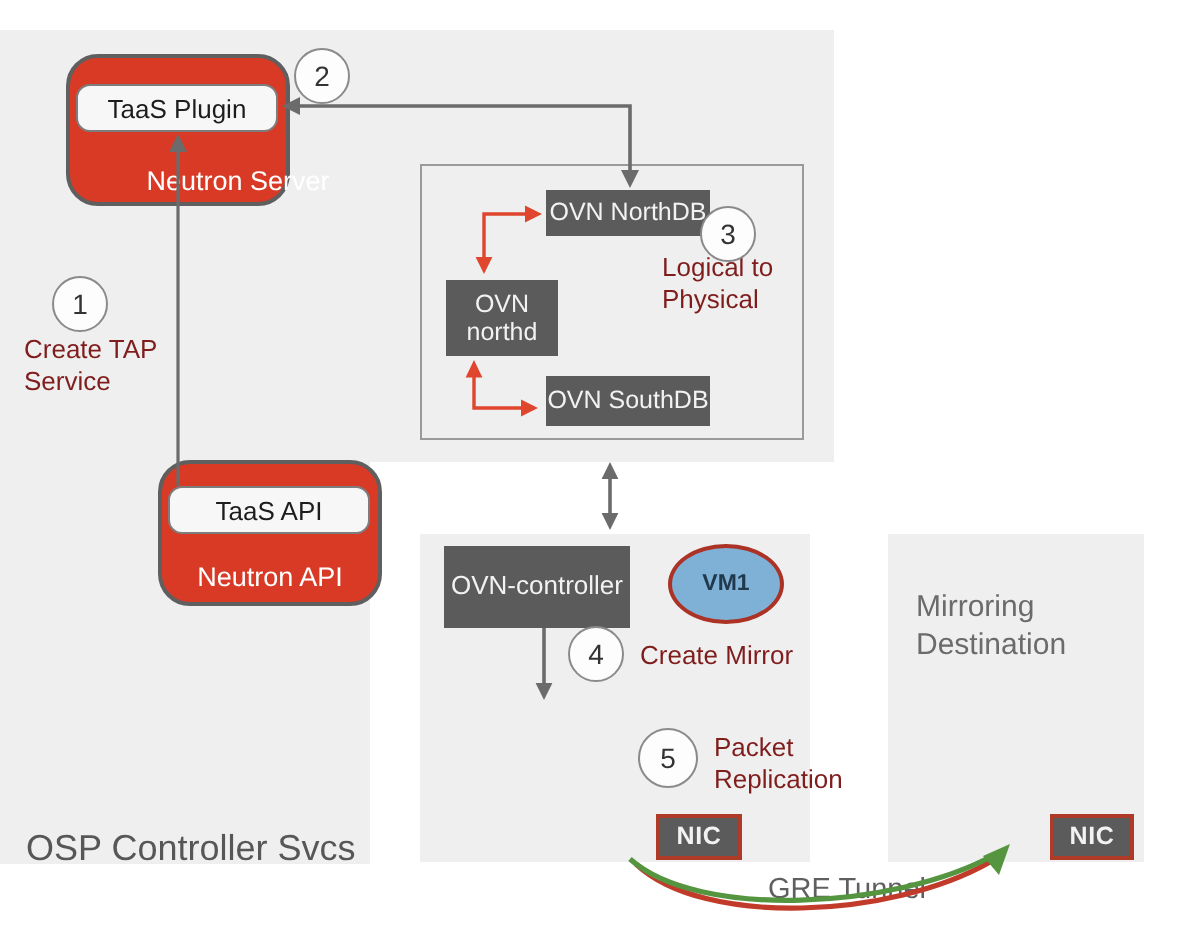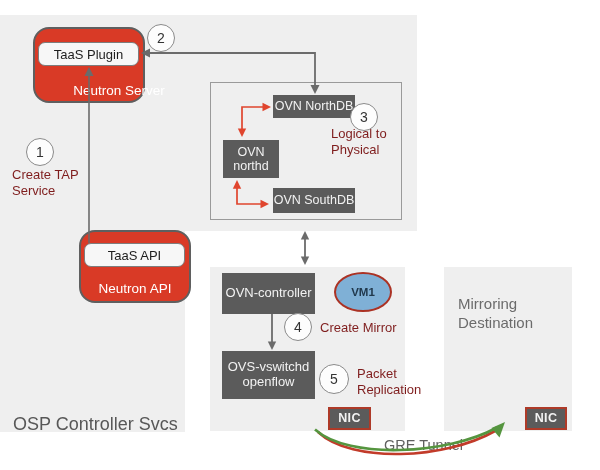--- a/index.html
+++ b/index.html
@@ -101,24 +101,20 @@
   <div class="dark southdb">
     <span>OVN SouthDB</span>
   </div>
 
   <div class="dark controller">
     <span>OVN-controller</span>
   </div>
   <div class="vm">
     <span>VM1</span>
   </div>
-  <div class="dark ovs">
-    <span>OVS-vswitchd</span>
-    <span>openflow</span>
-  </div>
   <div class="dark nic nic-left">
     <span>NIC</span>
   </div>
   <div class="dark nic nic-right">
     <span>NIC</span>
   </div>
 
   <div class="num-circle c1">
     <span>1</span>
   </div>

